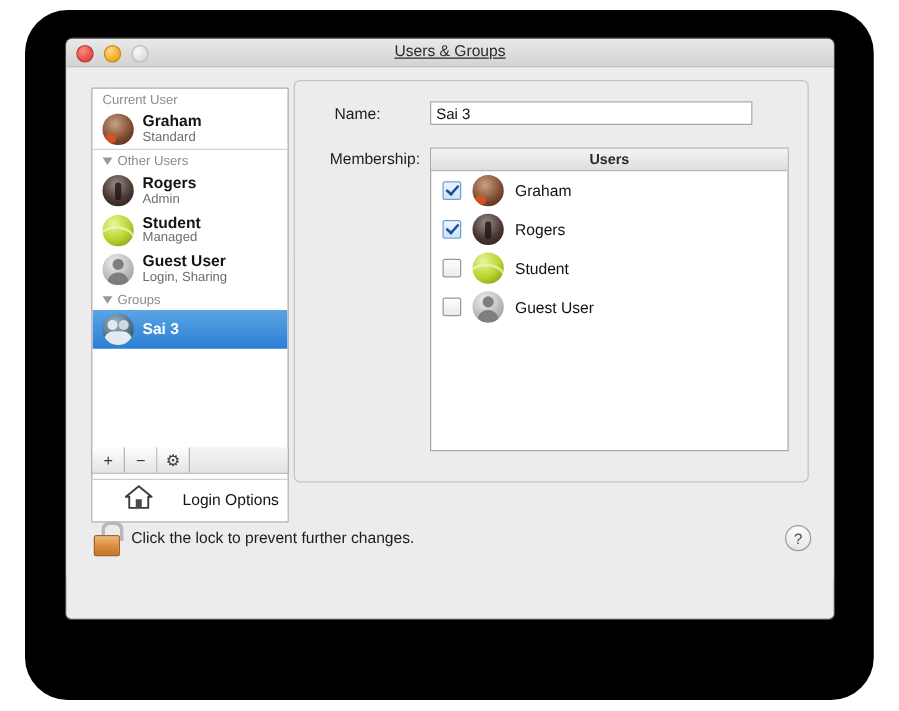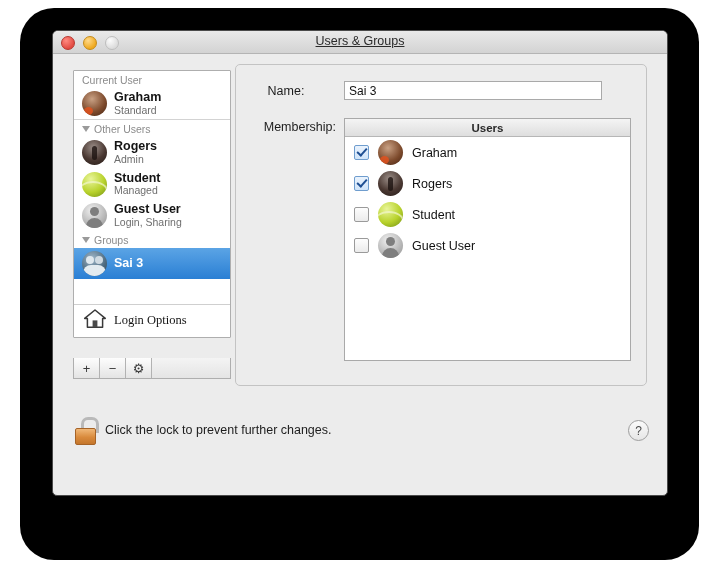--- a/index.html
+++ b/index.html
@@ -93,21 +93,21 @@
     font-size: 11px; margin-left: 4px; width: 112px;
     font-family: "Liberation Sans", sans-serif;
   }
 
   
   .content { position: relative; height: 408px; background: #ececec; }
 
   
   .sidebar {
     position: absolute; left: 20px; top: 16px;
-    width: 158px; height: 268px;
+    width: 158px; height: 348px;
     background: #ffffff;
     border: 1px solid #aeaeae;
     border-radius: 1px;
     box-sizing: border-box;
     overflow: hidden;
   }
   .grp-head {
     font-size: 10.5px; color: #8b8b8b;
     padding: 3px 0 2px 8px;
     display: flex; align-items: center; gap: 4px;
@@ -137,21 +137,21 @@
   .av-guest:before { content:""; position:absolute; left:8px; top:4px; width:9px; height:9px; border-radius:50%; background:#7e7e7e; }
   .av-guest:after  { content:""; position:absolute; left:4px; top:15px; width:17px; height:13px; border-radius:9px 9px 0 0; background:#7e7e7e; }
   .av-group { background: radial-gradient(circle at 40% 30%, #9fb7c9, #4e6b80 60%, #2c3d49 100%); }
   .av-group:before { content:""; position:absolute; left:4px; top:5px; width:8px; height:8px; border-radius:50%; background:#dfe8ee; box-shadow: 9px 0 0 #cfdae2; }
   .av-group:after  { content:""; position:absolute; left:1px; top:14px; width:23px; height:12px; border-radius:8px 8px 0 0; background:#e3ebf0; }
 
   .sb-bottom {
     position: absolute; left: 0; right: 0; bottom: 0;
     border-top: 1px solid #cfcfcf; background: #ffffff;
   }
-  .login-row { display: flex; align-items: center; gap: 7px; padding: 3px 0 4px 9px; font-family: Liberation Serif, serif; }
+  .login-row { display: flex; align-items: center; gap: 23px; padding: 3px 0 4px 25px; }
   .login-label { font-size: 12.5px; color: #141414; }
 
   .segbar {
     position: absolute; left: 20px; top: 304px;
     width: 158px; height: 21px;
     border: 1px solid #aeaeae; border-top: none;
     background: linear-gradient(to bottom, #fbfbfb, #e6e6e6);
     display: flex; box-sizing: border-box;
   }
   .segbtn {

